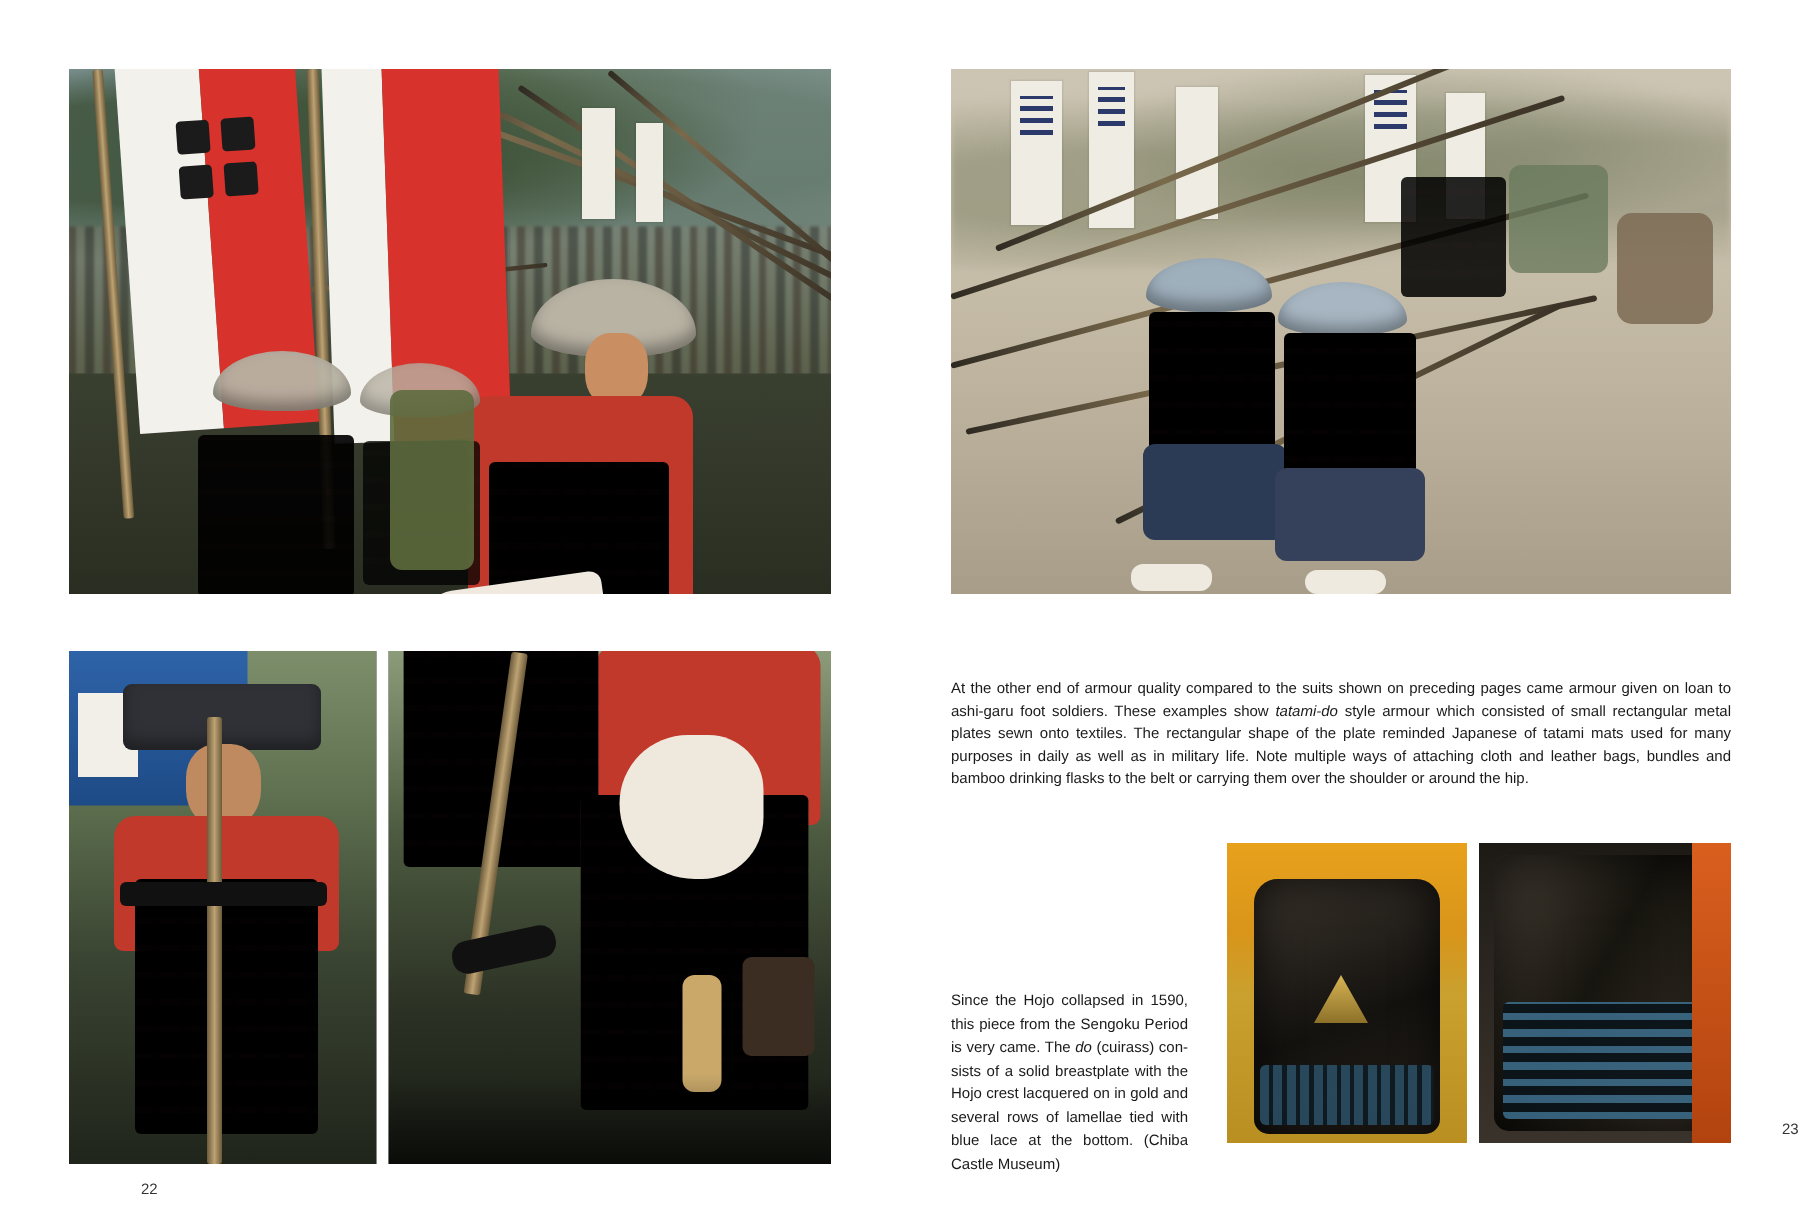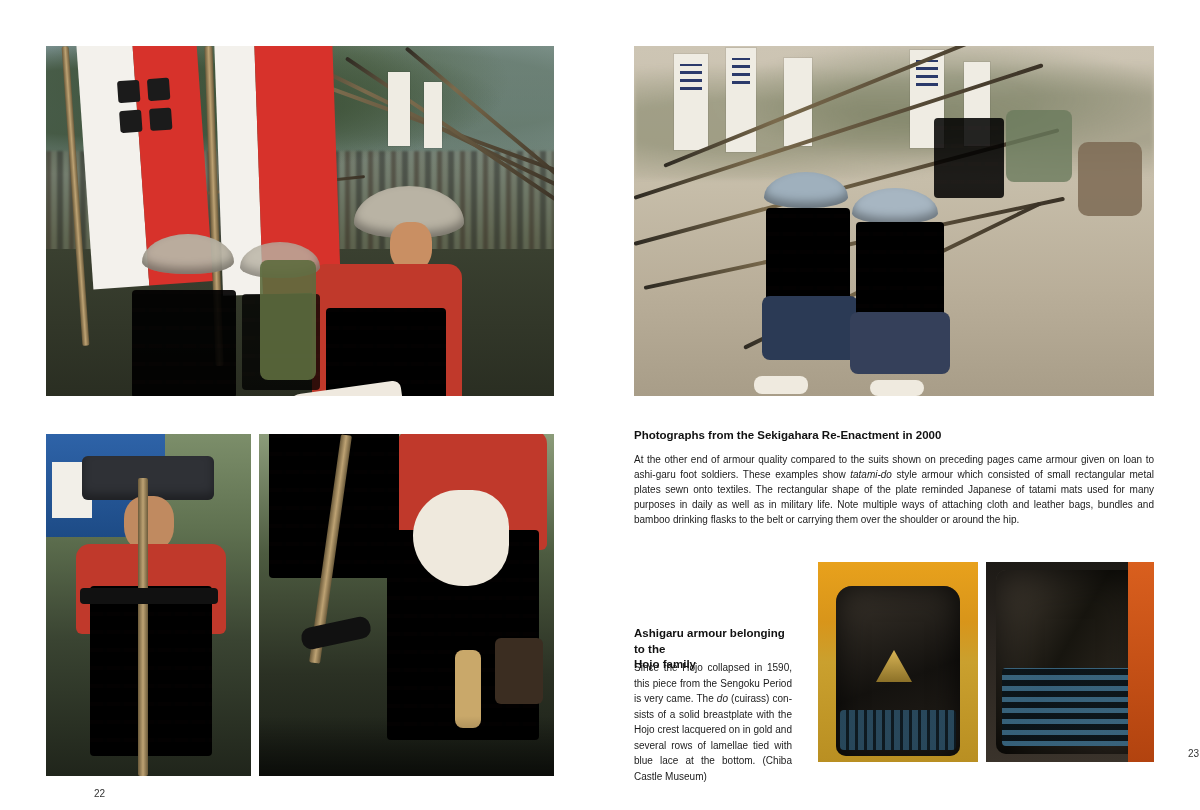--- a/index.html
+++ b/index.html
@@ -225,30 +225,25 @@
     <div class="hat" style="left:218px;top:142px;width:86px;height:36px;background:#a7b6c2;"></div>
     <div class="armour" style="left:222px;top:176px;width:88px;height:100px;"></div>
     <div style="position:absolute;left:216px;top:266px;width:100px;height:62px;background:#35405a;border-radius:8px;"></div>
     <div style="position:absolute;left:120px;top:330px;width:54px;height:18px;background:#efeadf;border-radius:8px;"></div>
     <div style="position:absolute;left:236px;top:334px;width:54px;height:16px;background:#efeadf;border-radius:8px;"></div>
     <div class="armour" style="left:300px;top:72px;width:70px;height:80px;opacity:.85;"></div>
     <div style="position:absolute;left:372px;top:64px;width:66px;height:72px;background:#6a7a5c;border-radius:8px;opacity:.8;"></div>
     <div style="position:absolute;left:444px;top:96px;width:64px;height:74px;background:#7d6a54;border-radius:10px;opacity:.85;"></div>
   </div>
 
-  <div class="caption-bold" style="left:634px;top:428px;width:520px;">Photographs from the Sekigahara Re-Enactment in 2000</div>
 
   <div class="body-text" style="left:634px;top:452px;width:520px;">
     <span>At the other end of armour quality compared to the suits shown on preceding pages came armour given on loan to ashi-garu foot soldiers. These examples show </span><i class="it">tatami-do</i><span> style armour which consisted of small rectangular metal plates sewn onto textiles. The rectangular shape of the plate reminded Japanese of tatami mats used for many purposes in daily as well as in military life. Note multiple ways of attaching cloth and leather bags, bundles and bamboo drinking flasks to the belt or carrying them over the shoulder or around the hip.</span>
   </div>
 
-  <div class="caption-bold" style="left:634px;top:626px;width:160px;">
-    <div>Ashigaru armour belonging to the</div>
-    <div>Hojo family</div>
-  </div>
 
   <div class="body-text narrow" style="left:634px;top:660px;width:158px;">
     <span>Since the Hojo collapsed in 1590, this piece from the Sengoku Period is very came. The </span><i class="it">do</i><span> (cuirass) con-sists of a solid breastplate with the Hojo crest lacquered on in gold and several rows of lamellae tied with blue lace at the bottom. (Chiba Castle Museum)</span>
   </div>
 
   <div class="photo" id="photo-cuirass-front">
     <div class="bg"></div>
     <div class="body"></div>
     <div class="crest"></div>
     <div class="lamellae"></div>

